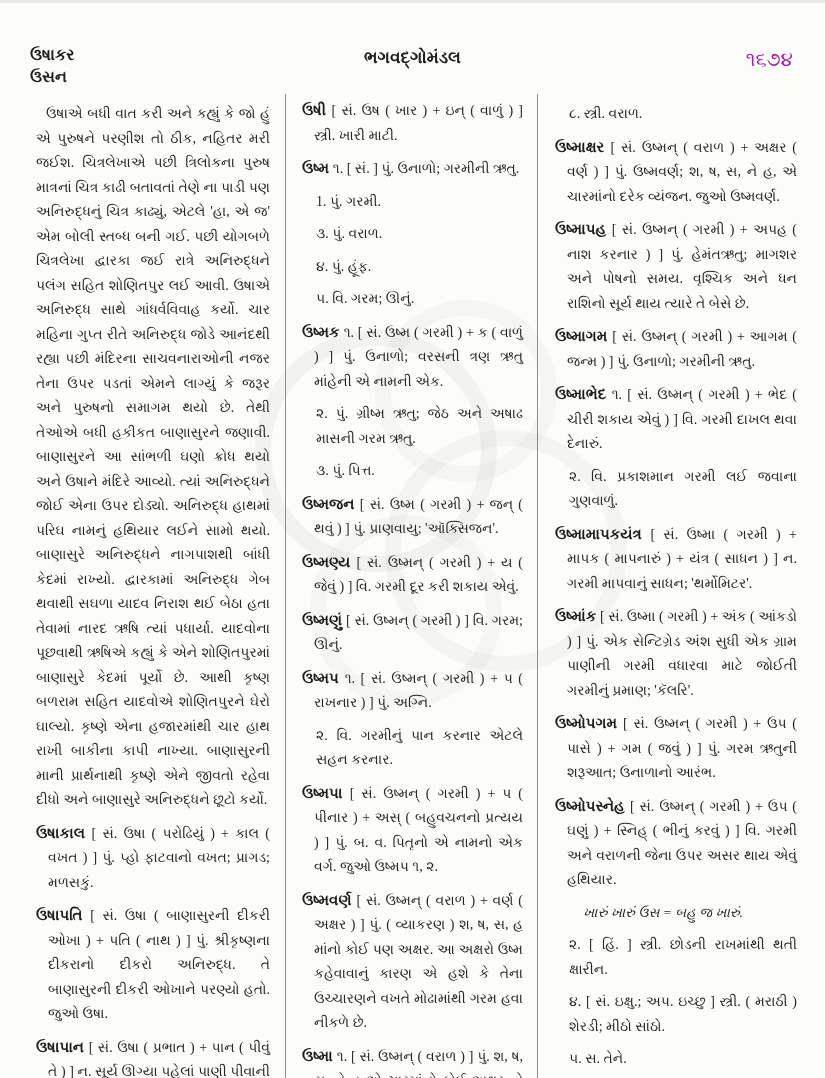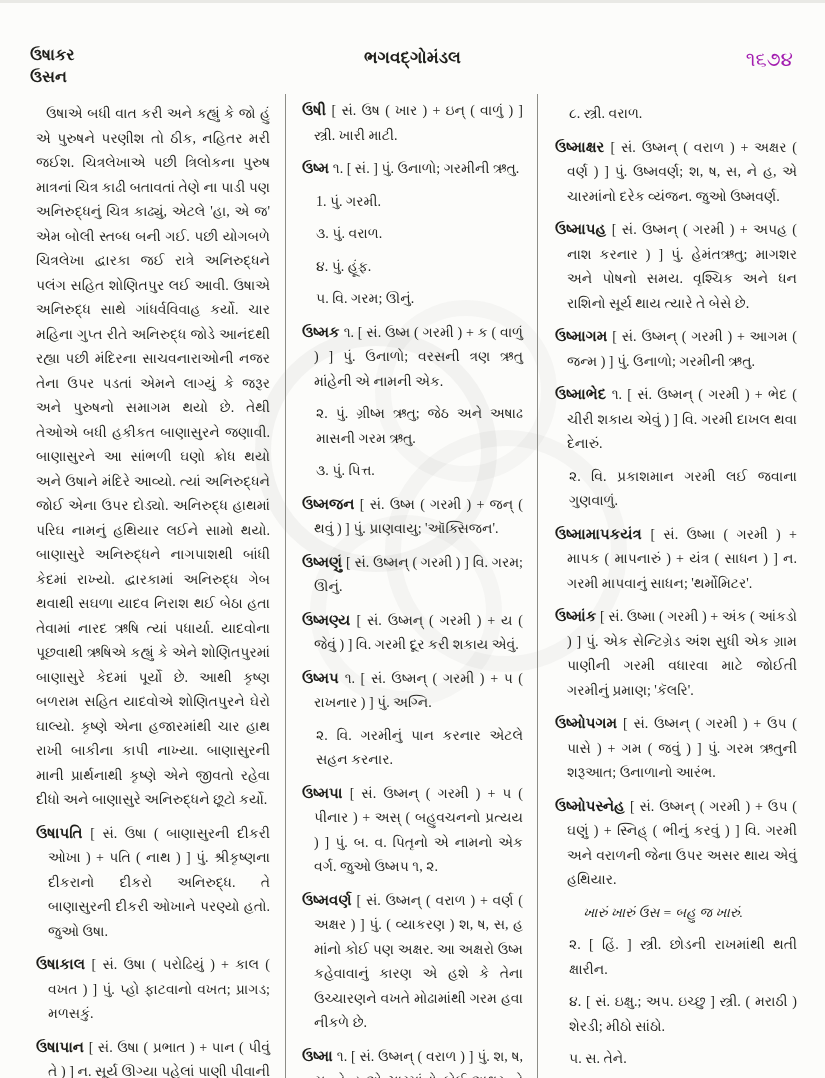--- a/index.html
+++ b/index.html
@@ -82,37 +82,37 @@
     <div>ઉષાકર</div>
     <div>ઉસન</div>
   </div>
   <div class="page-title">ભગવદ્ગોમંડલ</div>
   <div class="page-number">૧૬૭૪</div>
 </div>
 
 <div class="columns">
   <div class="col col-1">
       <div class="block para"><span>ઉષાએ બધી વાત કરી અને કહ્યું કે જો હું એ પુરુષને પરણીશ તો ઠીક, નહિતર મરી જઈશ. ચિત્રલેખાએ પછી ત્રિલોકના પુરુષ માત્રનાં ચિત્ર કાઢી બતાવતાં તેણે ના પાડી પણ અનિરુદ્ધનું ચિત્ર કાઢ્યું, એટલે 'હા, એ જ' એમ બોલી સ્તબ્ધ બની ગઈ. પછી યોગબળે ચિત્રલેખા દ્વારકા જઈ રાત્રે અનિરુદ્ધને પલંગ સહિત શોણિતપુર લઈ આવી. ઉષાએ અનિરુદ્ધ સાથે ગાંધર્વવિવાહ કર્યો. ચાર મહિના ગુપ્ત રીતે અનિરુદ્ધ જોડે આનંદથી રહ્યા પછી મંદિરના સાચવનારાઓની નજર તેના ઉપર પડતાં એમને લાગ્યું કે જરૂર અને પુરુષનો સમાગમ થયો છે. તેથી તેઓએ બધી હકીકત બાણાસુરને જણાવી. બાણાસુરને આ સાંભળી ઘણો ક્રોધ થયો અને ઉષાને મંદિરે આવ્યો. ત્યાં અનિરુદ્ધને જોઈ એના ઉપર દોડ્યો. અનિરુદ્ધ હાથમાં પરિઘ નામનું હથિયાર લઈને સામો થયો. બાણાસુરે અનિરુદ્ધને નાગપાશથી બાંધી કેદમાં રાખ્યો. દ્વારકામાં અનિરુદ્ધ ગેબ થવાથી સઘળા યાદવ નિરાશ થઈ બેઠા હતા તેવામાં નારદ ઋષિ ત્યાં પધાર્યા. યાદવોના પૂછવાથી ઋષિએ કહ્યું કે એને શોણિતપુરમાં બાણાસુરે કેદમાં પૂર્યો છે. આથી કૃષ્ણ બળરામ સહિત યાદવોએ શોણિતપુરને ઘેરો ઘાલ્યો. કૃષ્ણે એના હજારમાંથી ચાર હાથ રાખી બાકીના કાપી નાખ્યા. બાણાસુરની માની પ્રાર્થનાથી કૃષ્ણે એને જીવતો રહેવા દીધો અને બાણાસુરે અનિરુદ્ધને છૂટો કર્યો.</span></div>
+      <div class="block entry"><span class="headword">ઉષાકાલ </span><span>[ સં. ઉષા ( પરોઢિયું ) + કાલ ( વખત ) ] પું. પ્હો ફાટવાનો વખત; પ્રાગડ; મળસકું.</span></div>
       <div class="block entry"><span class="headword">ઉષાપતિ </span><span>[ સં. ઉષા ( બાણાસુરની દીકરી ઓખા ) + પતિ ( નાથ ) ] પું. શ્રીકૃષ્ણના દીકરાનો દીકરો અનિરુદ્ધ. તે બાણાસુરની દીકરી ઓખાને પરણ્યો હતો. જુઓ ઉષા.</span></div>
-      <div class="block entry"><span class="headword">ઉષાકાલ </span><span>[ સં. ઉષા ( પરોઢિયું ) + કાલ ( વખત ) ] પું. પ્હો ફાટવાનો વખત; પ્રાગડ; મળસકું.</span></div>
       <div class="block entry"><span class="headword">ઉષાપાન </span><span>[ સં. ઉષા ( પ્રભાત ) + પાન ( પીવું તે ) ] ન. સૂર્ય ઊગ્યા પહેલાં પાણી પીવાની ક્રિયા. જે માણસ સૂર્યોદય પહેલાં વહેલી સવારે હમેશા આઠ અંજલી પાણી પીએ તેના વાત, પિત્ત અને કફ ત્રણેયના દોષ મટે અને તે સુખે સો વર્ષ જીવે એમ મનાય છે. આ જ વખતે જે કોઈ માણસ નાકેથી તે પીએ તો તેની નજર ગરુડના જેવી બહુ તેજવાળી બની જાય અને ભૂત પલિત પણ દૂર થાય એમ કહેવાય છે.</span></div>
     </div>
   <div class="col col-2">
       <div class="block entry"><span class="headword">ઉષી </span><span>[ સં. ઉષ ( ખાર ) + ઇન્ ( વાળું ) ] સ્ત્રી. ખારી માટી.</span></div>
       <div class="block entry"><span class="headword">ઉષ્મ </span><span>૧. [ સં. ] પું. ઉનાળો; ગરમીની ઋતુ.</span></div>
       <div class="block sense"><span>1. પું. ગરમી.</span></div>
       <div class="block sense"><span>૩. પું. વરાળ.</span></div>
       <div class="block sense"><span>૪. પું. હૂંફ.</span></div>
       <div class="block sense"><span>૫. વિ. ગરમ; ઊનું.</span></div>
       <div class="block entry"><span class="headword">ઉષ્મક </span><span>૧. [ સં. ઉષ્મ ( ગરમી ) + ક ( વાળું ) ] પું. ઉનાળો; વરસની ત્રણ ઋતુ માંહેની એ નામની એક.</span></div>
       <div class="block sense"><span>૨. પું. ગ્રીષ્મ ઋતુ; જેઠ અને અષાઢ માસની ગરમ ઋતુ.</span></div>
       <div class="block sense"><span>૩. પું. પિત્ત.</span></div>
       <div class="block entry"><span class="headword">ઉષ્મજન </span><span>[ સં. ઉષ્મ ( ગરમી ) + જન્ ( થવું ) ] પું. પ્રાણવાયુ; 'ઑક્સિજન'.</span></div>
+      <div class="block entry"><span class="headword">ઉષ્મણ્ય </span><span>[ સં. ઉષ્મન્ ( ગરમી ) + ય ( જેવું ) ] વિ. ગરમી દૂર કરી શકાય એવું.</span></div>
       <div class="block entry"><span class="headword">ઉષ્મણું </span><span>[ સં. ઉષ્મન્ ( ગરમી ) ] વિ. ગરમ; ઊનું.</span></div>
-      <div class="block entry"><span class="headword">ઉષ્મણ્ય </span><span>[ સં. ઉષ્મન્ ( ગરમી ) + ય ( જેવું ) ] વિ. ગરમી દૂર કરી શકાય એવું.</span></div>
       <div class="block entry"><span class="headword">ઉષ્મપ </span><span>૧. [ સં. ઉષ્મન્ ( ગરમી ) + પ ( રાખનાર ) ] પું. અગ્નિ.</span></div>
       <div class="block sense"><span>૨. વિ. ગરમીનું પાન કરનાર એટલે સહન કરનાર.</span></div>
       <div class="block entry"><span class="headword">ઉષ્મપા </span><span>[ સં. ઉષ્મન્ ( ગરમી ) + પ ( પીનાર ) + અસ્ ( બહુવચનનો પ્રત્યય ) ] પું. બ. વ. પિતૃનો એ નામનો એક વર્ગ. જુઓ ઉષ્મપ ૧, ૨.</span></div>
       <div class="block entry"><span class="headword">ઉષ્મવર્ણ </span><span>[ સં. ઉષ્મન્ ( વરાળ ) + વર્ણ ( અક્ષર ) ] પું. ( વ્યાકરણ ) શ, ષ, સ, હ માંનો કોઈ પણ અક્ષર. આ અક્ષરો ઉષ્મ કહેવાવાનું કારણ એ હશે કે તેના ઉચ્ચારણને વખતે મોઢામાંથી ગરમ હવા નીકળે છે.</span></div>
       <div class="block entry"><span class="headword">ઉષ્મા </span><span>૧. [ સં. ઉષ્મન્ ( વરાળ ) ] પું. શ, ષ, સ, ને હ એ ચારમાંનો કોઈ અક્ષર. તે ઉના વાયુ સાથે ઉચ્ચારાય છે, માટે ઉષ્મા કહેવાય છે.</span></div>
       <div class="block subnote"></div>
     </div>
   <div class="col col-3">
       <div class="block sense"><span>૮. સ્ત્રી. વરાળ.</span></div>
       <div class="block entry"><span class="headword">ઉષ્માક્ષર </span><span>[ સં. ઉષ્મન્ ( વરાળ ) + અક્ષર ( વર્ણ ) ] પું. ઉષ્મવર્ણ; શ, ષ, સ, ને હ, એ ચારમાંનો દરેક વ્યંજન. જુઓ ઉષ્મવર્ણ.</span></div>

